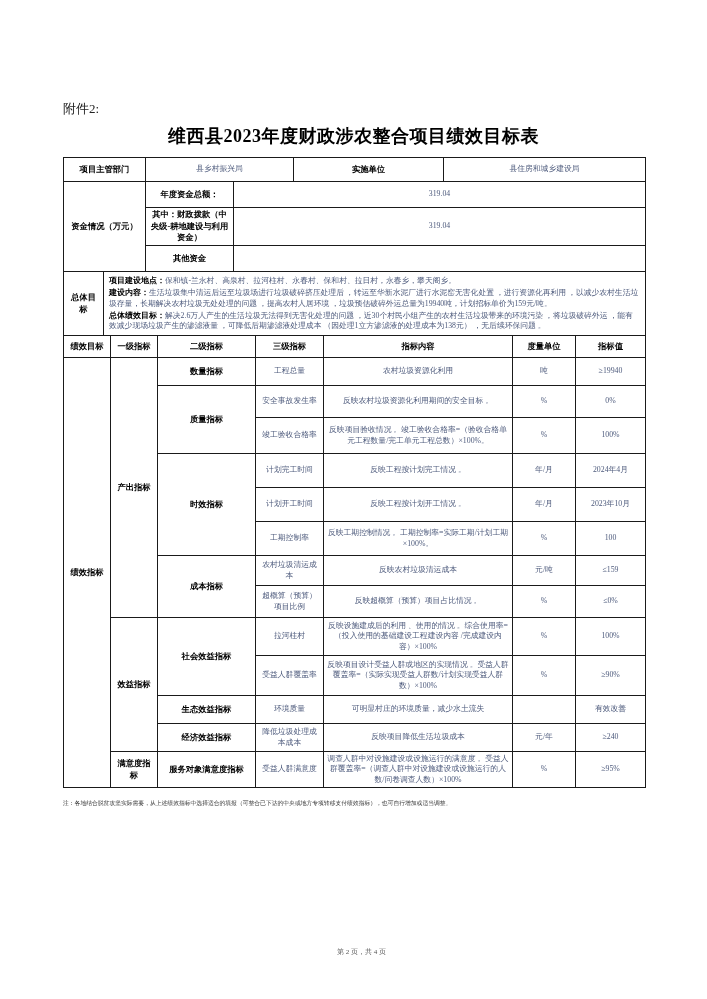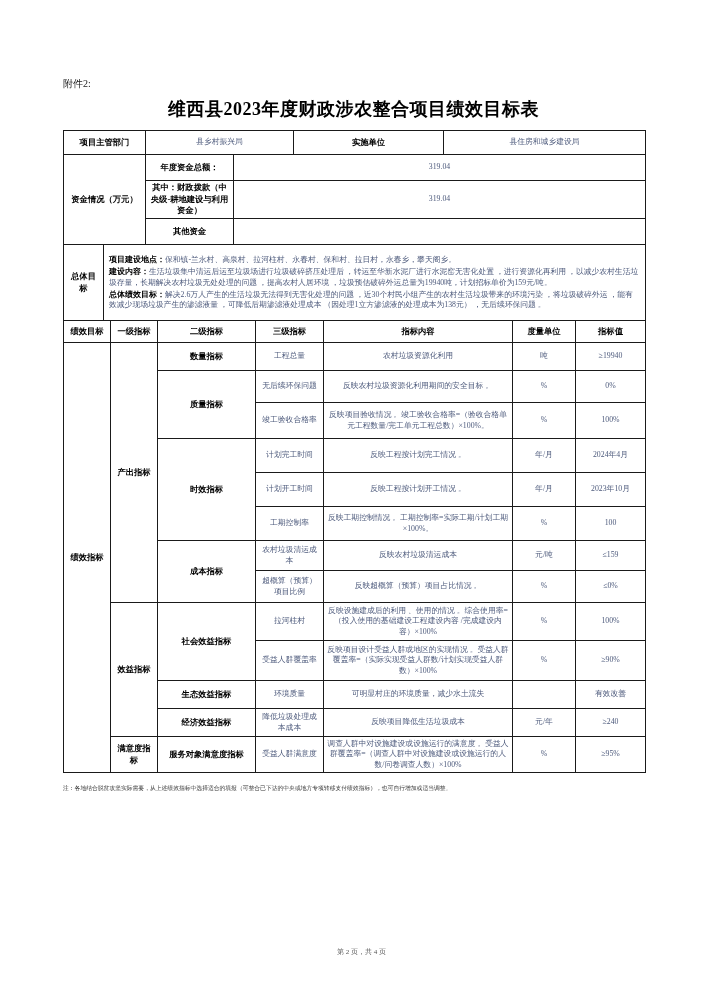--- a/index.html
+++ b/index.html
@@ -1,29 +1,29 @@
 <!DOCTYPE html>
 <html><head>
 <meta charset="utf-8">
 <style>
   html,body{margin:0;padding:0;}
   body{
     width:707px;height:999px;background:#ffffff;position:relative;
     font-family:"Liberation Serif","DejaVu Serif",serif;color:#000;
   }
   .doc{position:absolute;inset:0;}
-  .attach{margin:77px 0 0 63px;font-size:10px;color:#222;}
+  .attach{margin:100px 0 0 63px;font-size:13px;color:#222;}
   .title{width:707px;text-align:center;font-size:18px;font-weight:bold;margin:6px 0 9px 0;letter-spacing:.5px;}
   table{border-collapse:collapse;table-layout:fixed;margin-left:63px;width:582px;}
   table+table{margin-top:-1px;}
   td{border:1px solid #1a1a1a;font-size:8px;line-height:1.4;padding:1px 3px;
      text-align:center;vertical-align:middle;word-break:break-all;overflow:hidden;}
   .lbl{font-weight:bold;color:#000;font-size:8.3px;}
   .val{color:#4d5a7c;font-size:7.8px;}
-  .goalcell{text-align:left;padding:9px 5px;}
+  .goalcell{text-align:left;padding:3px 5px;}
   .goalcell .seg{display:block;}
   .goalcell b{color:#000;font-size:8px;}
   .goalcell span{color:#4d5a7c;font-size:7.8px;}
   .footnote{margin:11px 0 0 63px;font-size:5.8px;color:#333;width:560px;}
   .pagefooter{position:absolute;top:947px;left:8px;width:707px;text-align:center;font-size:7px;color:#555;}
 </style>
 </head>
 <body>
 
 <div class="doc">
@@ -112,21 +112,21 @@
       <td class="lbl" rowspan="13">绩效指标</td>
       <td class="lbl" rowspan="8">产出指标</td>
       <td class="lbl">数量指标</td>
       <td class="val">工程总量</td>
       <td class="val">农村垃圾资源化利用</td>
       <td class="val">吨</td>
       <td class="val">≥19940</td>
     </tr>
     <tr style="height:32px">
       <td class="lbl" rowspan="2">质量指标</td>
-      <td class="val">无后续环保问题</td>
+      <td class="val">安全事故发生率</td>
       <td class="val">反映农村垃圾资源化利用期间的安全目标 。</td>
       <td class="val">%</td>
       <td class="val">0%</td>
     </tr>
     <tr style="height:36px">
       <td class="val">竣工验收合格率</td>
       <td class="val">反映项目验收情况 。竣工验收合格率=（验收合格单元工程数量/完工单元工程总数）×100%。</td>
       <td class="val">%</td>
       <td class="val">100%</td>
     </tr>

